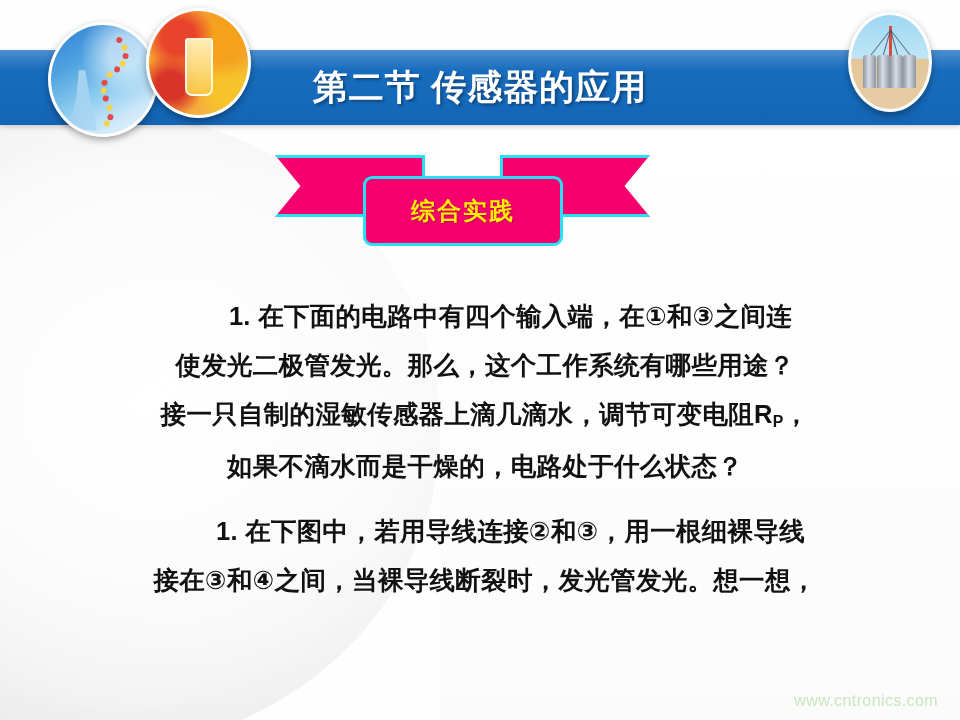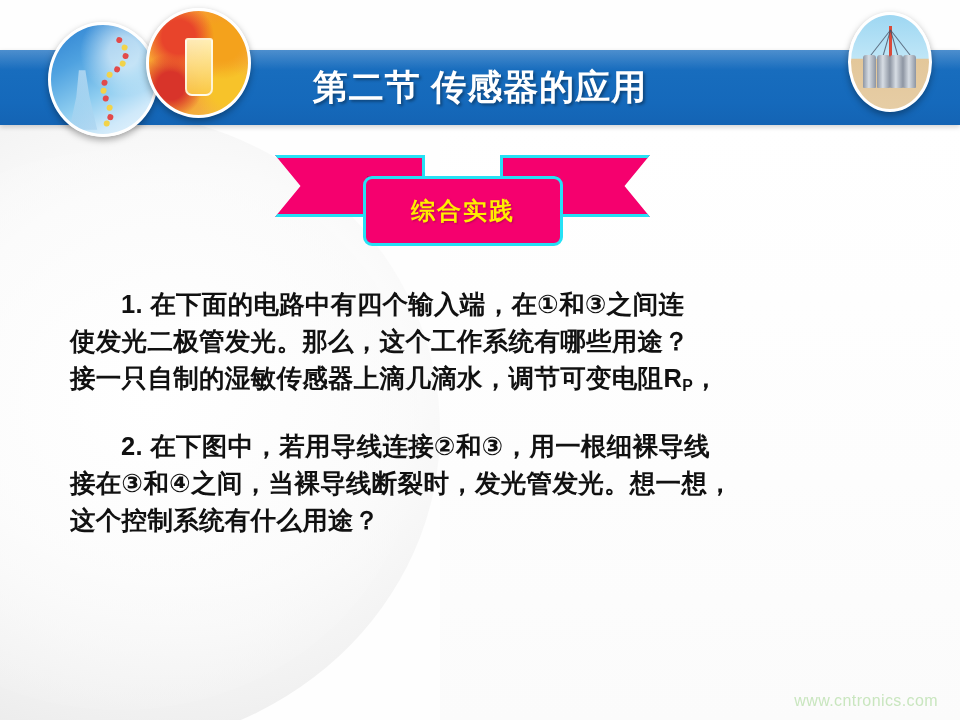--- a/index.html
+++ b/index.html
@@ -156,21 +156,21 @@
   
   .body-text {
     position:absolute; left:70px; top:286px; width:830px;
     color:#111111;
     font-size:25.5px;
     font-weight:bold;
     line-height:37px;
     letter-spacing:0.3px;
   }
   .para { margin-bottom:28px; }
-  .para p { text-indent:2em; margin:0; }
+  .para p { text-indent:2em; margin:12px;text-align:center; }
   .para .cont { text-indent:0; }
   sub { font-size:0.62em; vertical-align:baseline; position:relative; top:0.28em; }
 
   
   .footer-mark {
     position:absolute; right:22px; bottom:10px;
     color:#c9e6bf;
     font-size:16px;
     letter-spacing:0.4px;
     white-space:nowrap;
@@ -235,25 +235,25 @@
       <span class="panel-text">综合实践</span>
     </div>
   </div>
 
   <div class="body-text">
 
     <div class="para">
       <p>1. 在下面的电路中有四个输入端，在①和③之间连</p>
       <p class="cont">使发光二极管发光。那么，这个工作系统有哪些用途？</p>
       <p class="cont"><span>接一只自制的湿敏传感器上滴几滴水，调节可变电阻R</span><sub>P</sub><span>，</span></p>
+      <p class="cont">如果不滴水而是干燥的，电路处于什么状态？</p>
     </div>
 
     <div class="para">
-      <p>2. 在下图中，若用导线连接②和③，用一根细裸导线</p>
+      <p>1. 在下图中，若用导线连接②和③，用一根细裸导线</p>
       <p class="cont">接在③和④之间，当裸导线断裂时，发光管发光。想一想，</p>
-      <p class="cont">这个控制系统有什么用途？</p>
     </div>
 
   </div>
 
   <div class="footer-mark">www.cntronics.com</div>
 
 </div>
 
 </body></html>

